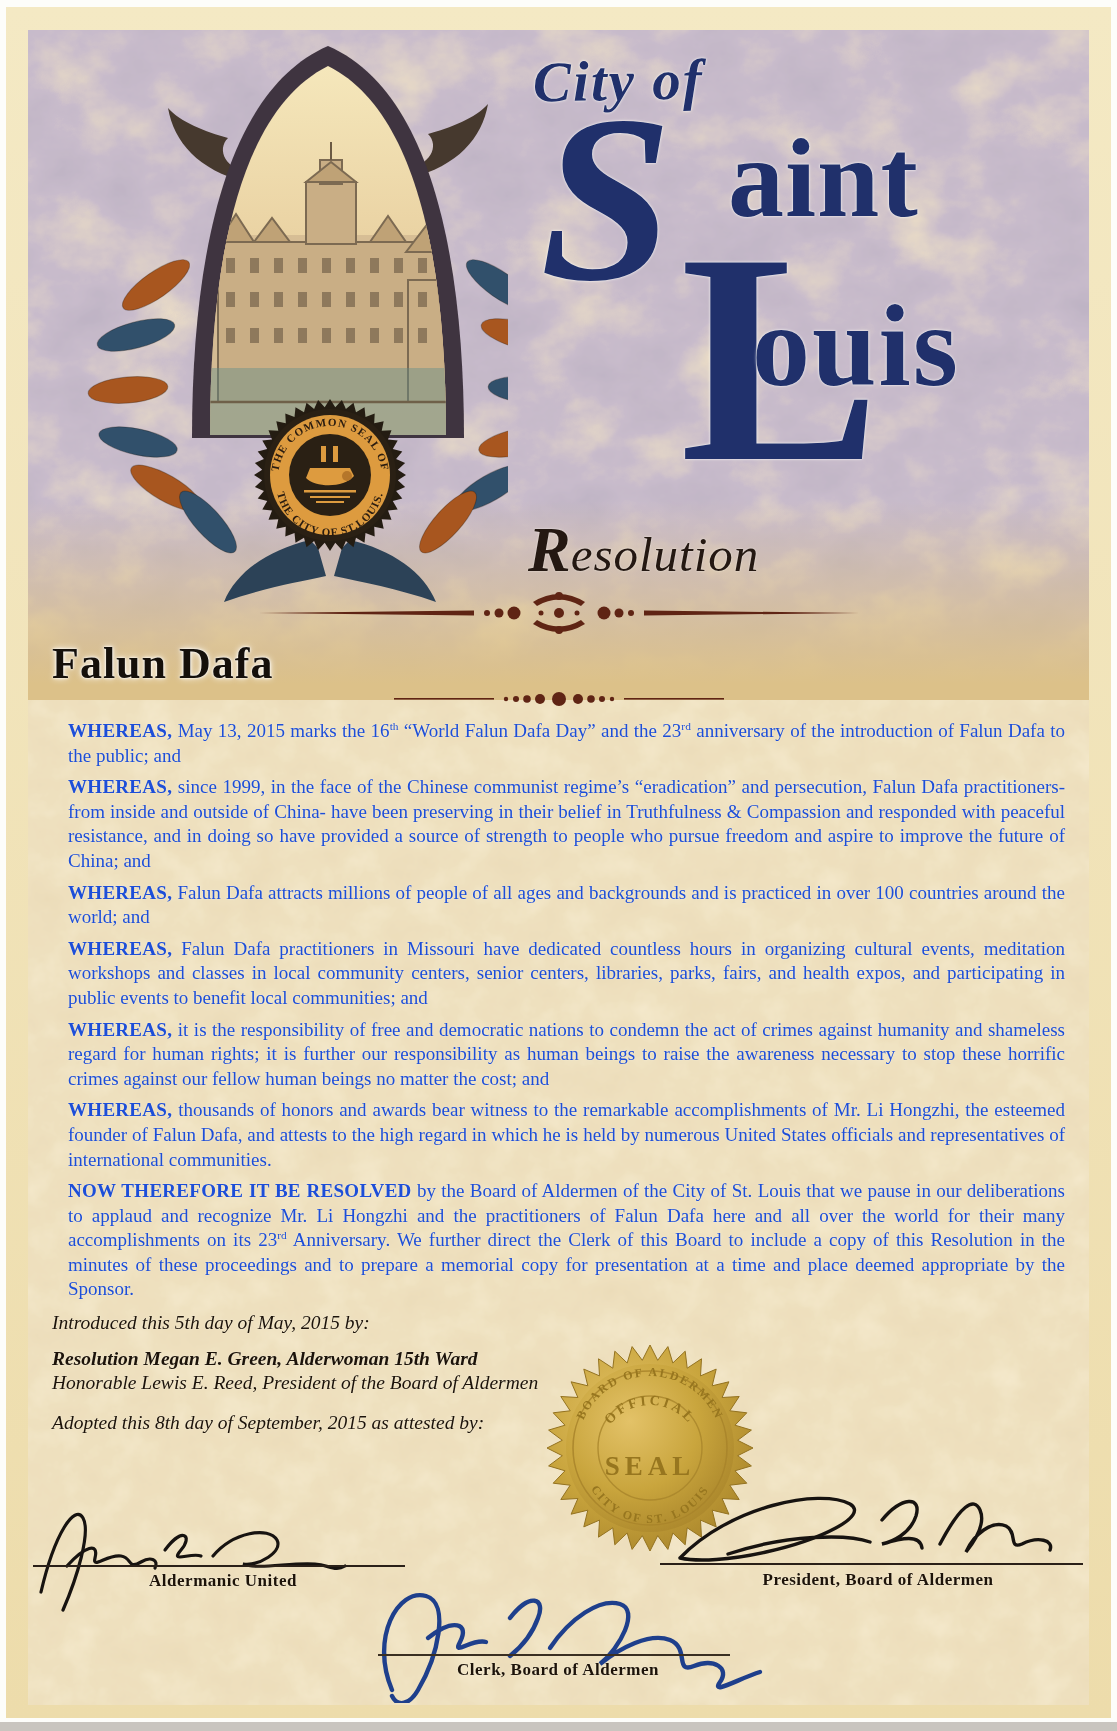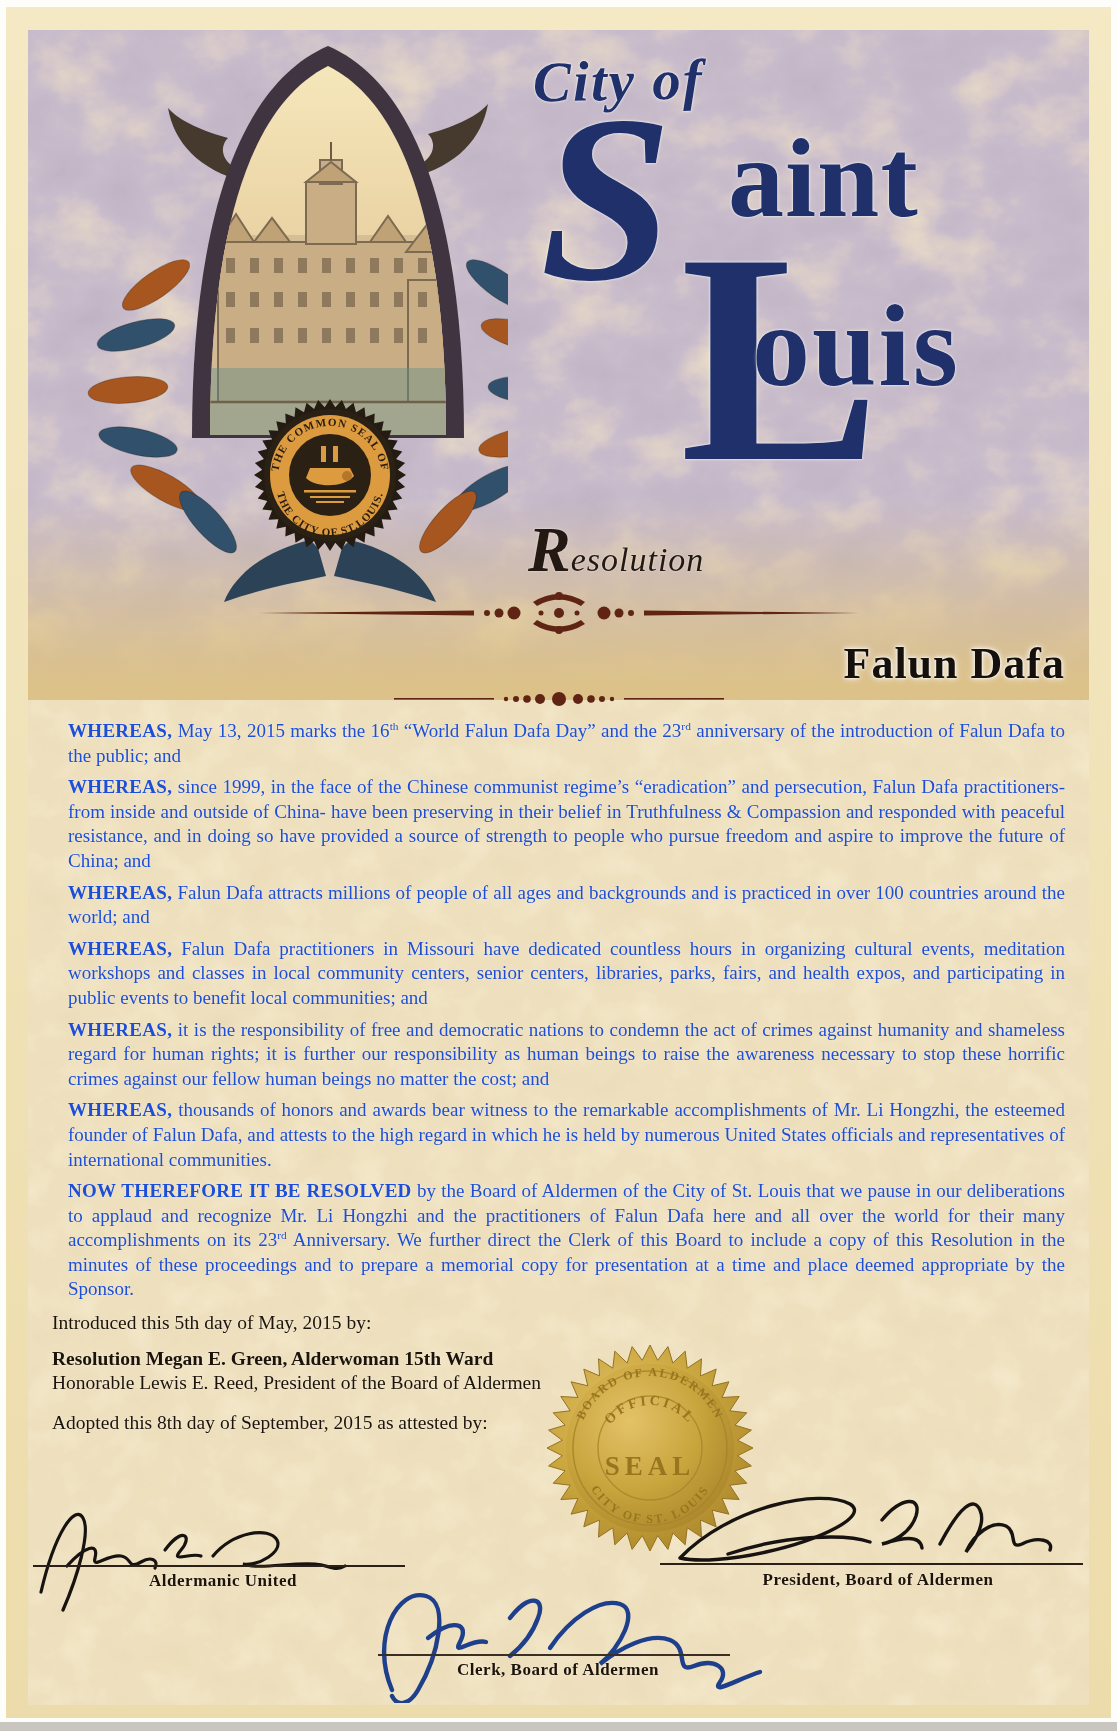--- a/index.html
+++ b/index.html
@@ -17,32 +17,32 @@
   .navy{color:#20306b;text-shadow:0 0 3px rgba(255,255,250,.9),0 0 1px #fff;}
   .cityof{position:absolute;left:505px;top:18px;font-size:57px;font-style:italic;font-weight:bold;
           letter-spacing:2px;transform:rotate(-1deg);}
   .ornateS{position:absolute;left:512px;top:50px;font-size:238px;line-height:238px;font-weight:bold;font-style:italic;}
   .aint{position:absolute;left:700px;top:92px;font-size:112px;line-height:112px;font-weight:bold;letter-spacing:1px;}
   .bigL{position:absolute;left:652px;top:182px;font-size:300px;line-height:292px;font-weight:bold;}
   .ouis{position:absolute;left:724px;top:258px;font-size:116px;line-height:116px;font-weight:bold;letter-spacing:2px;}
   .resolution{position:absolute;left:500px;top:483px;color:#241812;font-style:italic;
               text-shadow:0 0 2px rgba(255,255,250,.7);}
   .resolution .rcap{font-size:64px;font-weight:bold;}
-  .resolution .rrest{font-size:34px;letter-spacing:1px;}
+  .resolution .rrest{font-size:49px;letter-spacing:1px;}
   
   .flow{position:absolute;left:24px;right:24px;top:560px;}
   .divider{display:block;margin:0 auto 2px auto;}
-  .doc-title{text-align:right;font-size:44px;font-weight:bold;color:#15100b;margin:2px 0 2px 0;
+  .doc-title{text-align:left;font-size:44px;font-weight:bold;color:#15100b;margin:2px 0 2px 0;
              letter-spacing:1px;text-shadow:0 0 7px #fff,0 0 3px #fff,0 0 1px #fff;}
   .dotsdiv{display:block;margin:0 auto 12px auto;}
   .para{font-size:19px;line-height:24.6px;text-align:justify;color:#1d4ed8;margin:0 0 7px 16px;
         text-shadow:0 0 2px rgba(255,255,248,.55);}
   .para b{letter-spacing:.3px;}
   .para sup{font-size:.6em;vertical-align:super;line-height:0;}
-  .closing-line{font-size:19.5px;color:#1c130a;margin-top:10px;text-shadow:0 0 2px rgba(255,255,248,.55);}
+  .closing-line{font-size:19.5px;color:#1c130a;margin-top:10px;text-shadow:0 0 2px rgba(255,255,248,.55);font-style:italic;}
   .closing-bold{font-weight:bold;margin-top:14px;}
   .closing-tight{margin-top:2px;}
   .closing-adopted{margin-top:18px;}
   
   .goldseal{position:absolute;left:517px;top:1313px;}
   .sig{position:absolute;}
   .sig-line{position:absolute;height:2px;background:#2a2018;}
   .sig-line.thin{height:1.6px;background:#3a2f22;}
   .sig-label{position:absolute;font-weight:bold;font-size:17px;color:#1d1309;text-align:center;
              letter-spacing:.5px;text-shadow:0 0 2px rgba(255,255,248,.6);}

